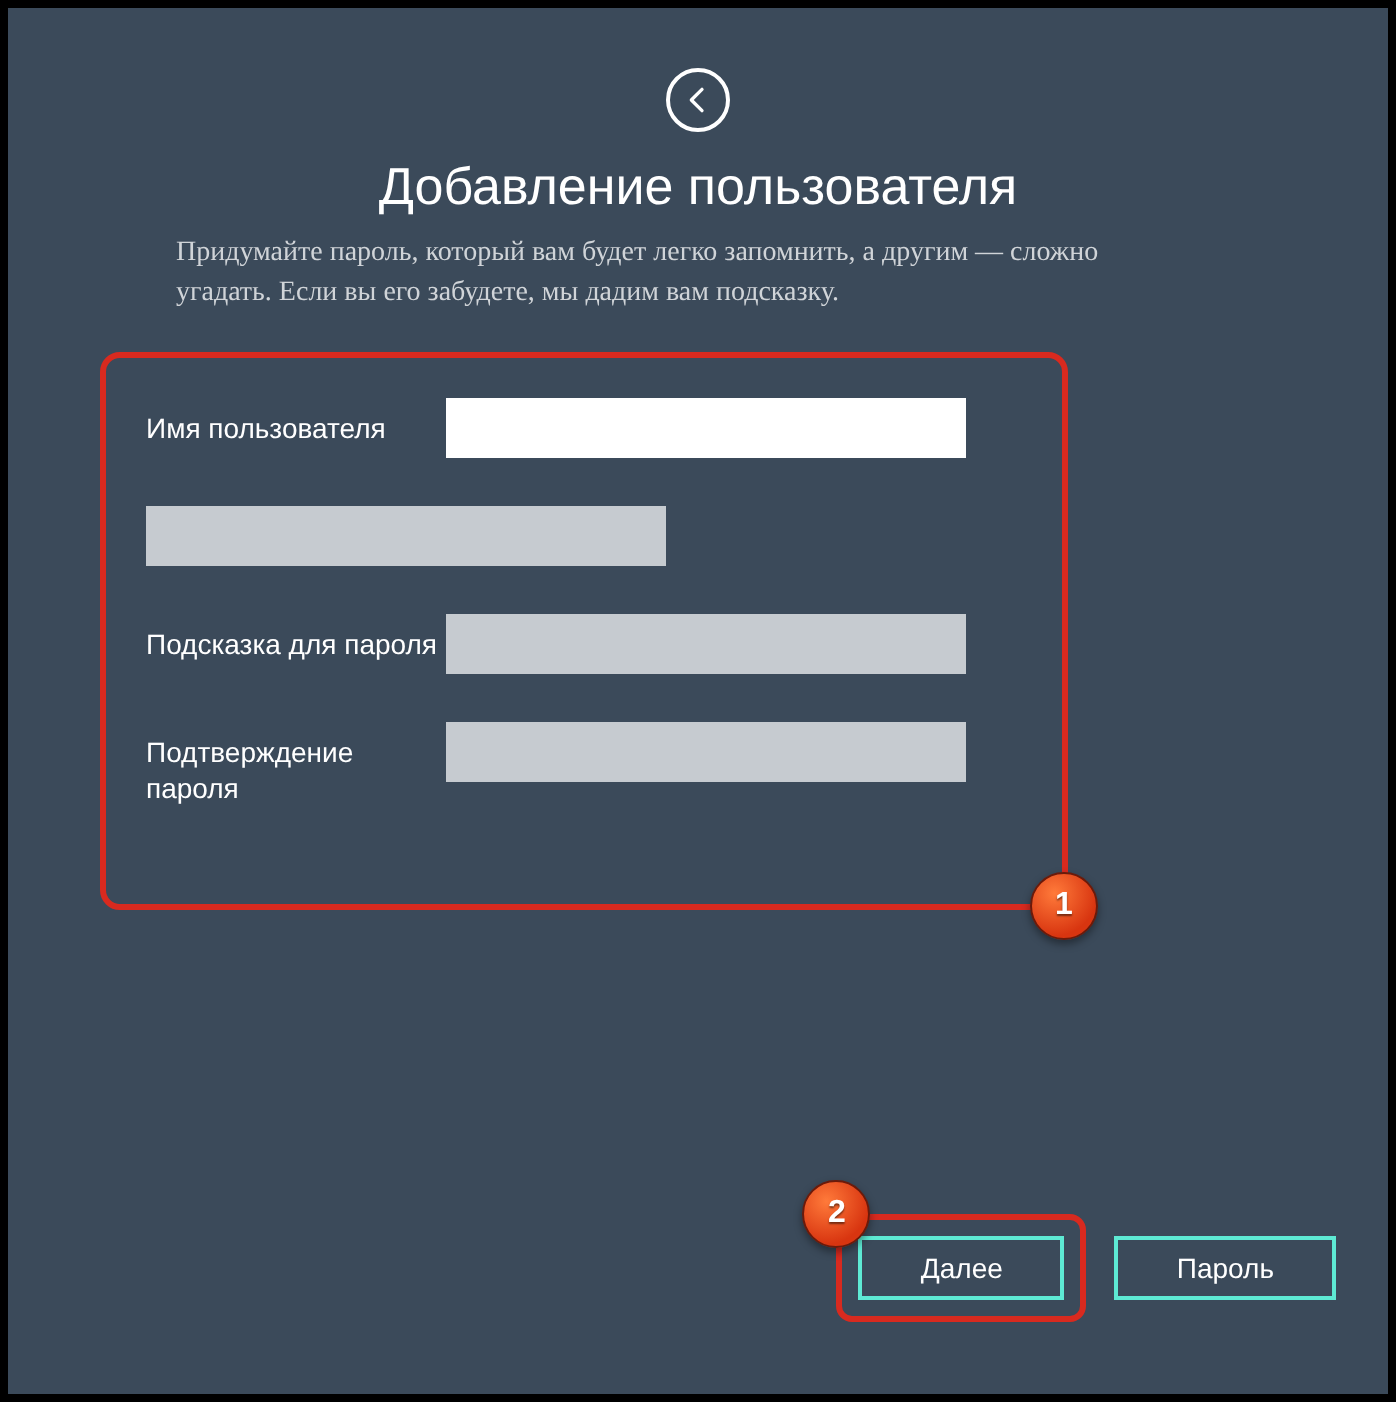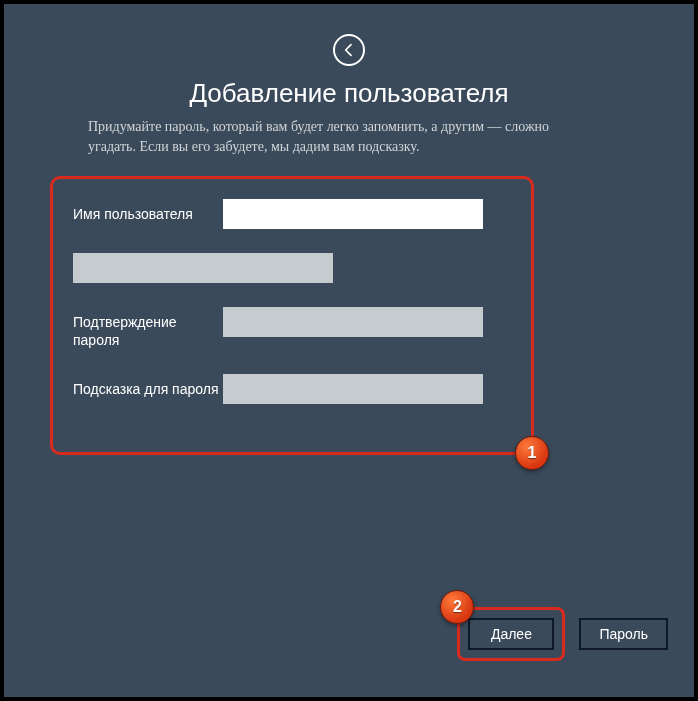--- a/index.html
+++ b/index.html
@@ -133,25 +133,25 @@
       border: 3px solid #d82a1f;
       border-radius: 8px;
       padding: 8px;
     }
     .badge-2 {
       top: -20px;
       left: -20px;
     }
     .btn {
       background: transparent;
-      border: 2px solid #0f172a;
+      border: 2px solid #5eead4;
       color: #fff;
       font-size: 14px;
       font-family: inherit;
-      padding: 6px 18px;
+      padding: 6px 29px;
       cursor: pointer;
       min-width: 86px;
     }
   </style>
 </head>
 <body>
 
 <div class="window">
   <div class="header">
     <div class="back-button">
@@ -166,26 +166,26 @@
 
   <div class="form-area">
     <div class="form-row">
       <div class="form-label">Имя пользователя</div>
       <input type="text" class="form-input focused" value="" style="">
     </div>
     <div class="form-row">
       <input type="password" class="form-input inactive" value="" style="">
     </div>
     <div class="form-row">
+      <div class="form-label">Подсказка для пароля</div>
+      <input type="text" class="form-input inactive" value="" style="">
+    </div>
+    <div class="form-row">
       <div class="form-label">Подтверждение пароля</div>
       <input type="password" class="form-input inactive" value="" style="">
-    </div>
-    <div class="form-row">
-      <div class="form-label">Подсказка для пароля</div>
-      <input type="text" class="form-input inactive" value="" style="">
     </div>
     <div class="badge badge-1">1</div>
   </div>
 
   <div class="button-area">
     <div class="next-wrapper">
       <div class="badge badge-2">2</div>
       <button class="btn">Далее</button>
     </div>
     <button class="btn">Пароль</button>

